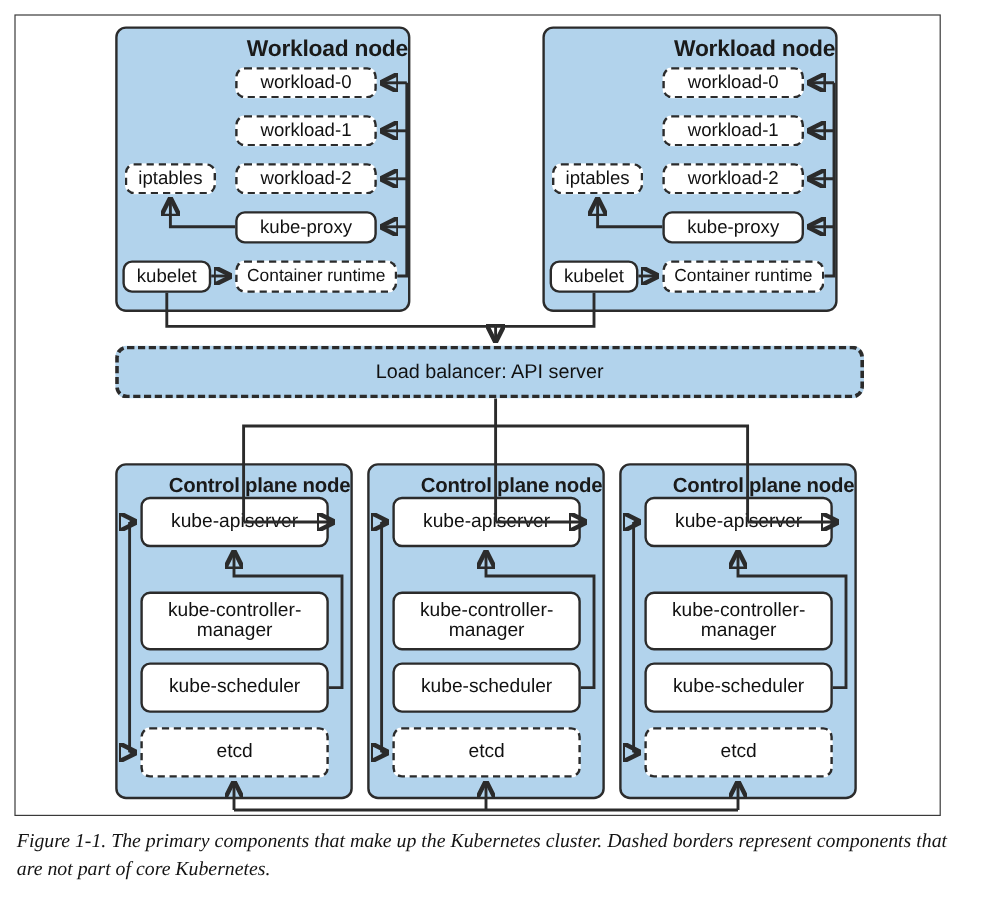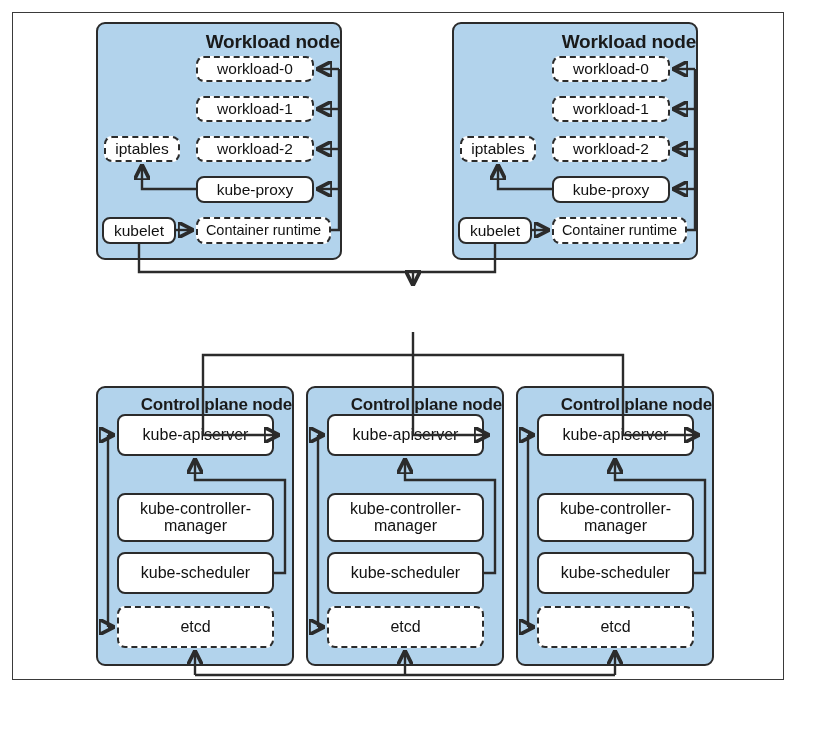--- a/index.html
+++ b/index.html
@@ -69,20 +69,21 @@
     <div class="node-title" style="top:7px;font-size:19px;">Workload node</div>
   </div>
   <div class="comp dashed" style="left:552px;top:56px;width:118px;height:26px;font-size:15.5px;">workload-0</div>
   <div class="comp dashed" style="left:552px;top:96px;width:118px;height:26px;font-size:15.5px;">workload-1</div>
   <div class="comp dashed" style="left:552px;top:136px;width:118px;height:26px;font-size:15.5px;">workload-2</div>
   <div class="comp dashed" style="left:460px;top:136px;width:76px;height:26px;font-size:15.5px;">iptables</div>
   <div class="comp" style="left:552px;top:176px;width:118px;height:27px;font-size:15.5px;">kube-proxy</div>
   <div class="comp" style="left:458px;top:217px;width:74px;height:27px;font-size:15.5px;">kubelet</div>
   <div class="comp dashed" style="left:552px;top:217px;width:135px;height:27px;font-size:14.5px;">Container runtime</div>
 
+  <div class="lb" style="left:96px;top:288px;width:624px;height:44px;font-size:16.5px;">Load balancer: API server</div>
 
   <div class="node" style="left:96px;top:386px;width:198px;height:280px;">
     <div class="node-title" style="top:7px;font-size:17px;">Control plane node</div>
   </div>
   <div class="comp" style="left:117px;top:414px;width:157px;height:42px;font-size:16px;">kube-apiserver</div>
   <div class="comp" style="left:117px;top:493px;width:157px;height:49px;font-size:16px;">kube-controller-manager</div>
   <div class="comp" style="left:117px;top:552px;width:157px;height:42px;font-size:16px;">kube-scheduler</div>
   <div class="comp dashed" style="left:117px;top:606px;width:157px;height:42px;font-size:16px;">etcd</div>
 
   <div class="node" style="left:306px;top:386px;width:198px;height:280px;">
@@ -153,14 +154,15 @@
     <path d="M 528 435 L 533 435" marker-end="url(#ah)"></path>
     <path d="M 528 627 L 533 627" marker-end="url(#ah)"></path>
     <path d="M 694 573 L 705 573 L 705 480 L 615 480 L 615 460" marker-end="url(#ah)"></path>
 
     <path d="M 195 675 L 615 675"></path>
     <path d="M 195 675 L 195 652" marker-end="url(#ah)"></path>
     <path d="M 405 675 L 405 652" marker-end="url(#ah)"></path>
     <path d="M 615 675 L 615 652" marker-end="url(#ah)"></path>
   </svg>
 
+  <div id="caption">Figure 1-1. The primary components that make up the Kubernetes cluster. Dashed borders represent components that are not part of core Kubernetes.</div>
 
 </div>
 
 </body></html>

